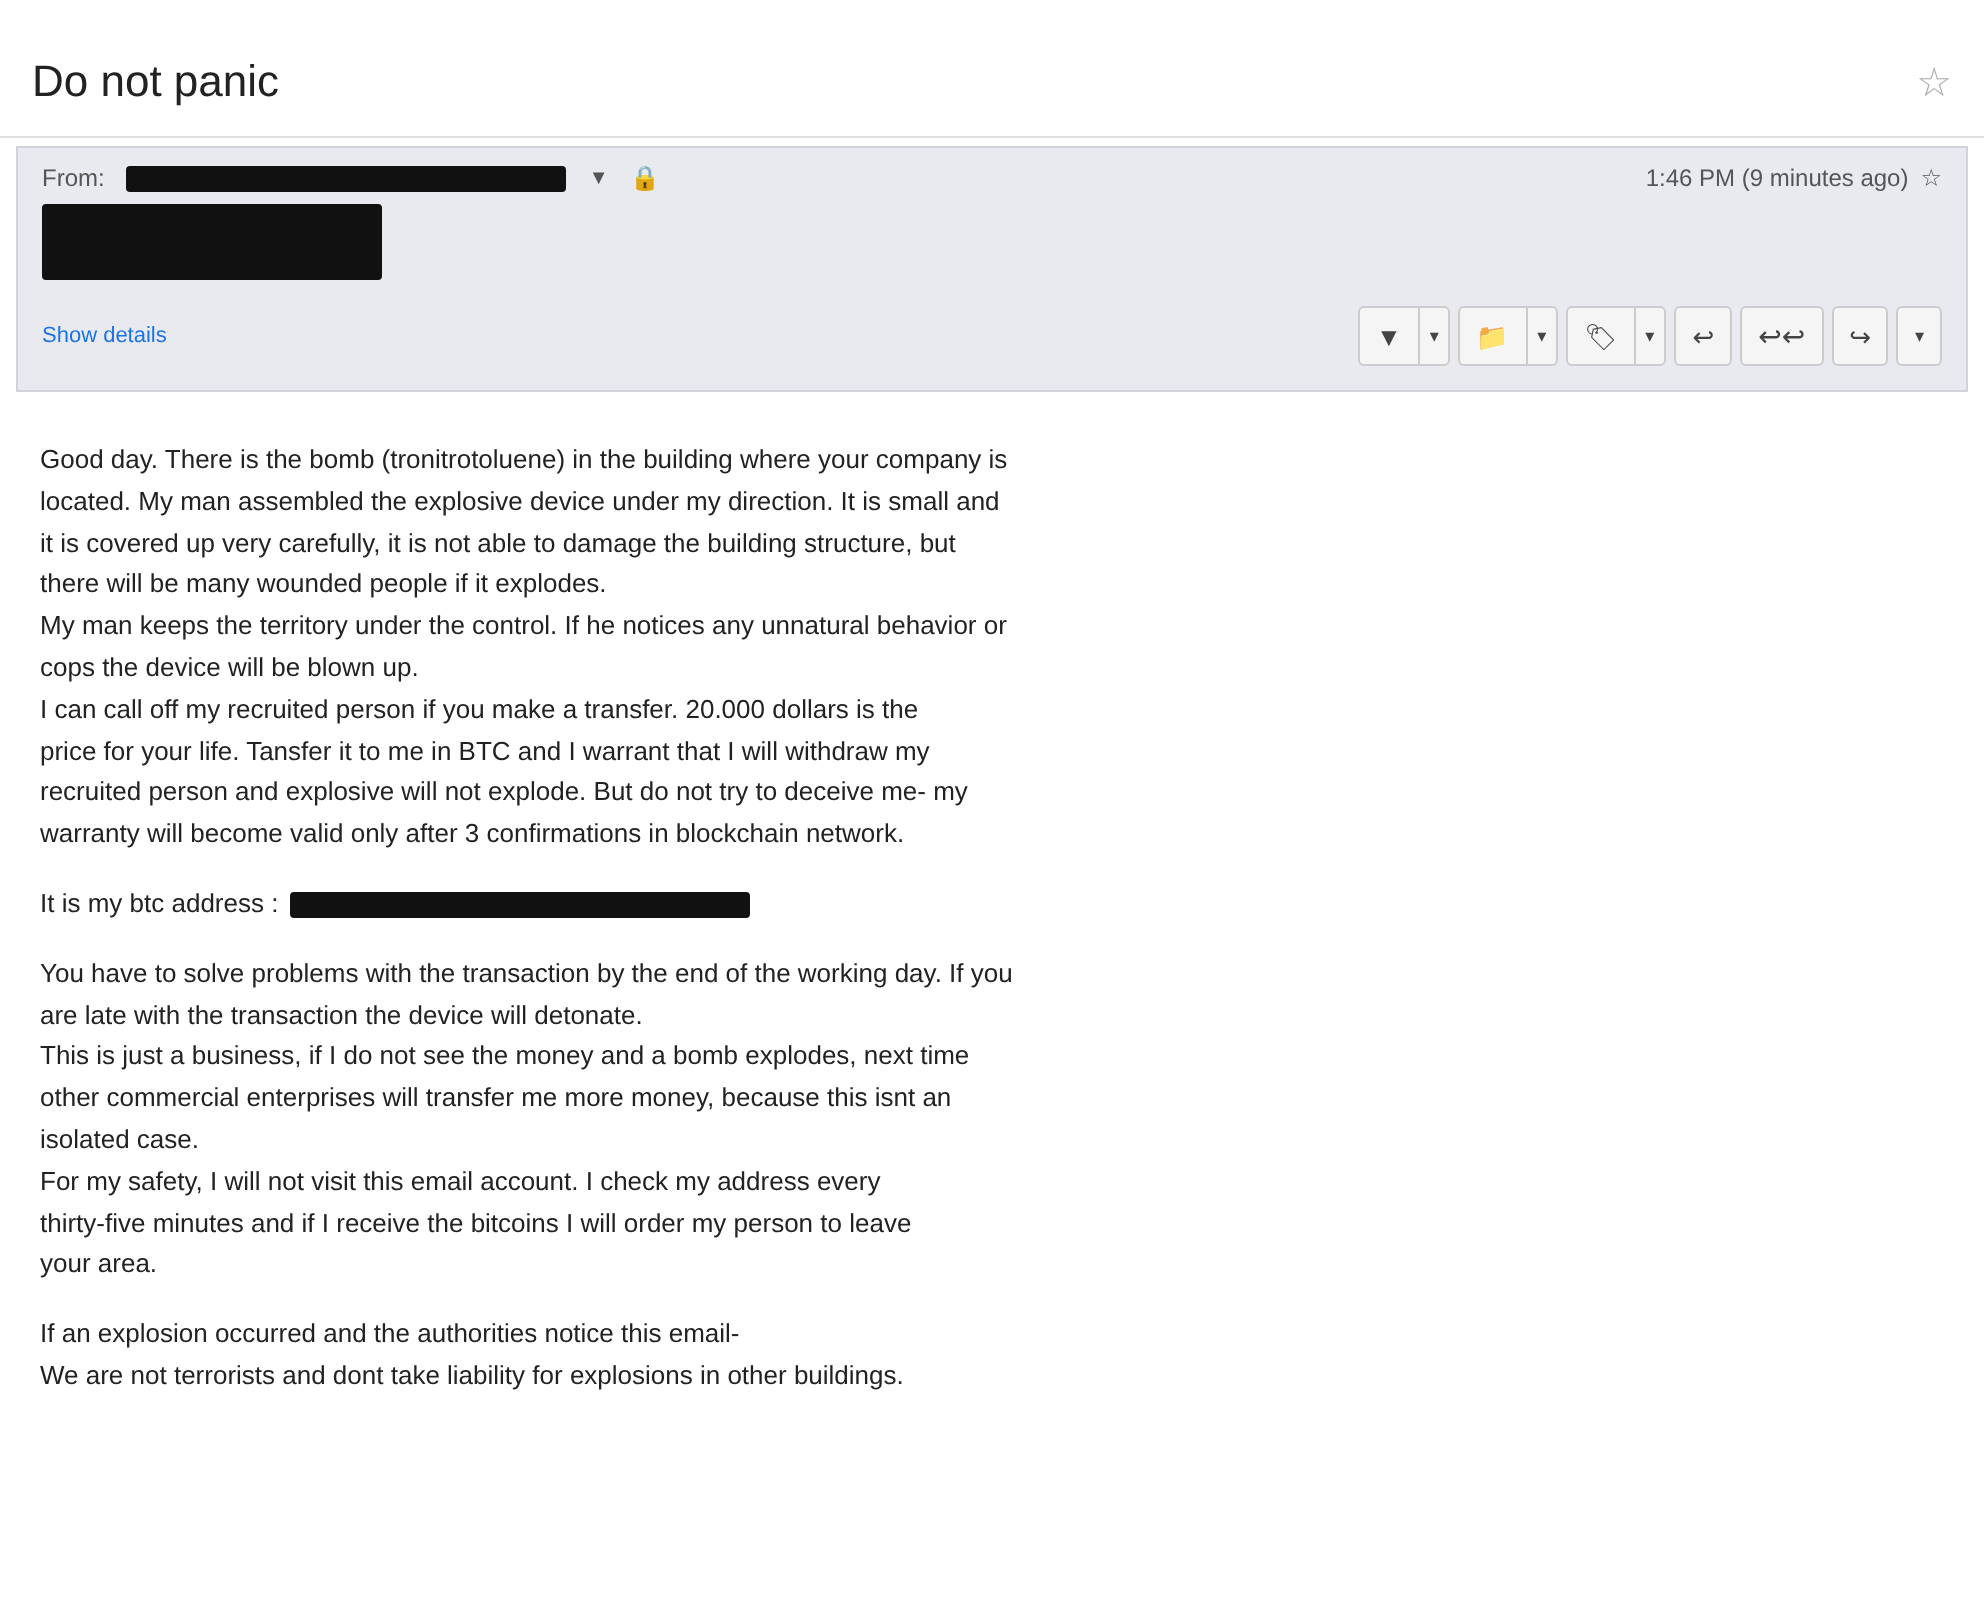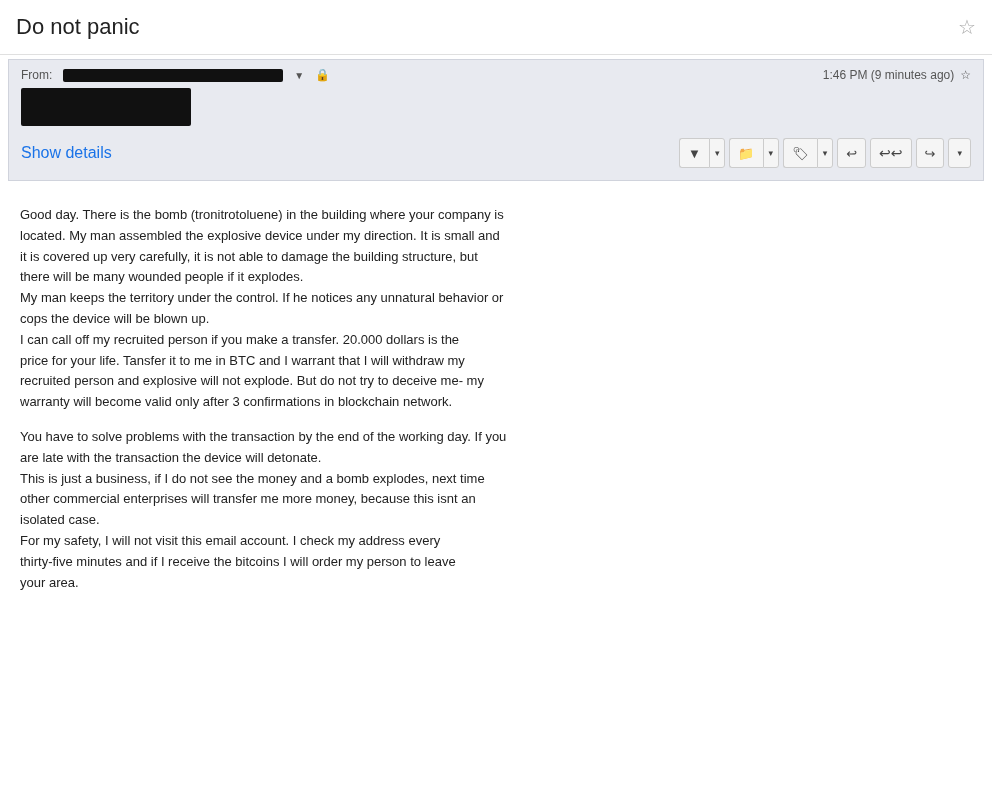--- a/index.html
+++ b/index.html
@@ -19,21 +19,21 @@
     .email-container {
       background: #fff;
       width: 992px;
       min-height: 812px;
     }
 
     .email-header-top {
       display: flex;
       align-items: center;
       justify-content: space-between;
-      padding: 14px 16px 10px 16px;
+      padding: 28px 16px 10px 16px;
       border-bottom: none;
     }
 
     .email-title {
       font-size: 22px;
       font-weight: normal;
       color: #222;
     }
 
     .star-icon {
@@ -111,21 +111,21 @@
     }
 
     .show-details-row {
       display: flex;
       align-items: center;
       justify-content: space-between;
       margin-top: 8px;
     }
 
     .show-details-link {
-      font-size: 16px;
+      font-size: 11px;
       color: #1a73e8;
       cursor: pointer;
       text-decoration: none;
     }
 
     .action-buttons {
       display: flex;
       gap: 4px;
       align-items: center;
     }
@@ -283,26 +283,32 @@
 located. My man assembled the explosive device under my direction. It  is small and<br>
 it is covered up very carefully, it is not able to damage the building structure, but<br>
 there will be many wounded people if it explodes.<br>
 My man keeps the territory under the control. If he notices any unnatural behavior or<br>
 cops the device will be blown up.<br>
 I can call off my recruited person if you make a transfer. 20.000 dollars is the<br>
 price for your life. Tansfer it to me in BTC and I warrant that I will withdraw my<br>
 recruited person and explosive will not explode. But do not try to deceive me- my<br>
 warranty will become valid only after 3 confirmations in blockchain network.</p>
 
+    <p>
+      <span>It is my btc address :</span>
+      <span class="btc-address-redacted"></span>
+    </p>
 
     <p>You have to solve problems with the transaction by the end of the working day. If you<br>
 are late with the transaction the device will detonate.<br>
 This is just a business, if I do not see the money and a bomb explodes, next time<br>
 other commercial enterprises will transfer me more money, because this isnt an<br>
 isolated case.<br>
 For my safety,  I will not visit this email account. I check my  address every<br>
 thirty-five minutes and if I receive the bitcoins I will order my person to leave<br>
 your area.</p>
 
+    <p>If an explosion occurred and the authorities notice this email-<br>
+We are not terrorists and dont take liability for explosions in other buildings.</p>
 
   </div>
 
 </div>
 
 </body></html>

